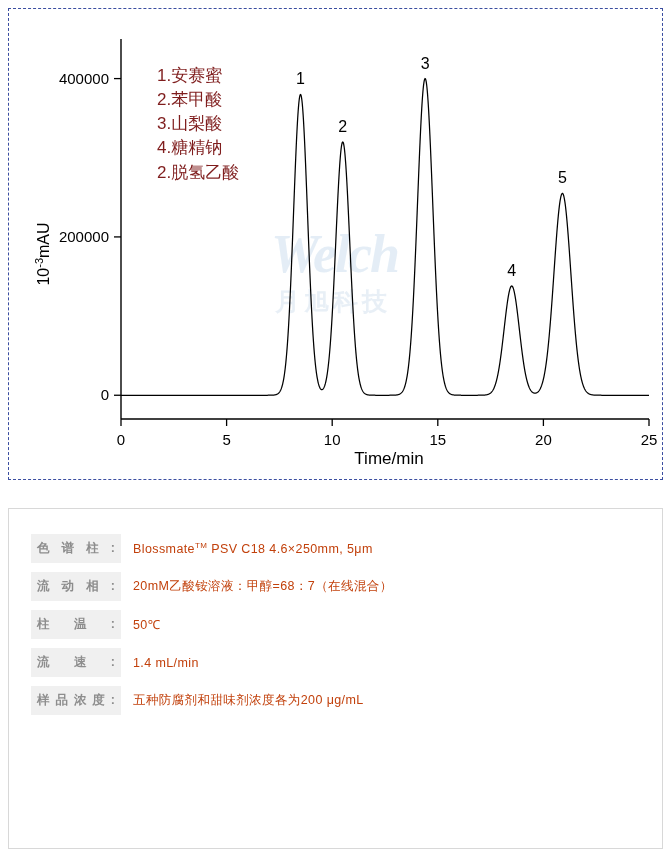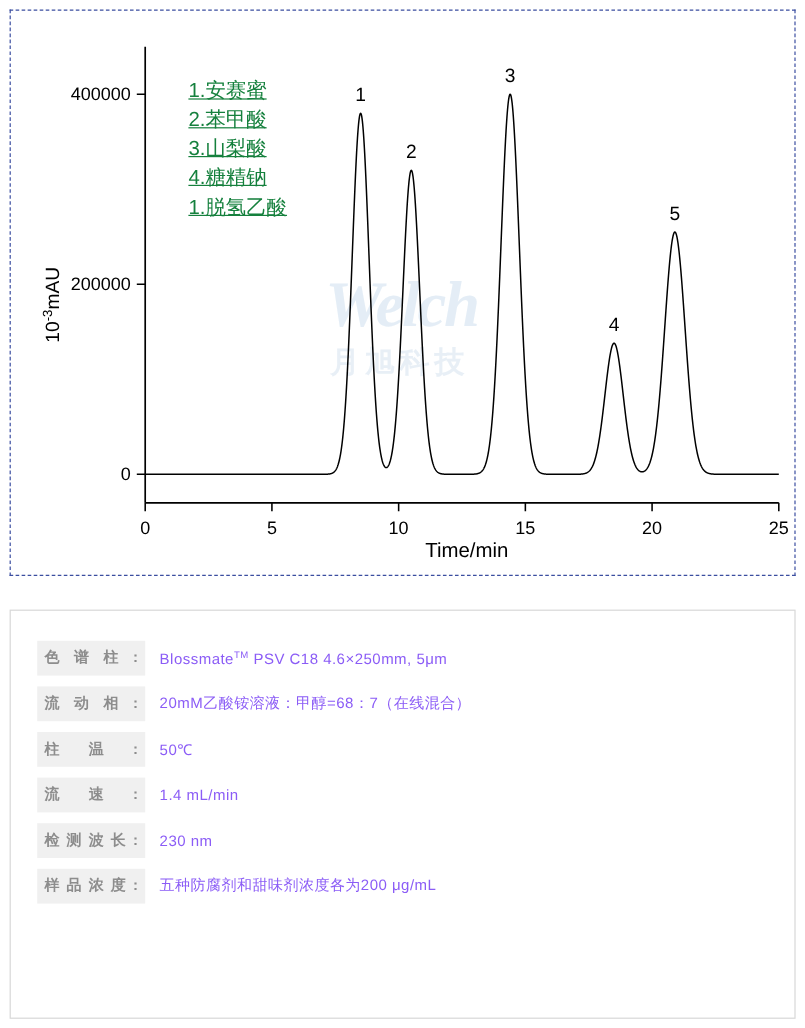--- a/index.html
+++ b/index.html
@@ -63,23 +63,22 @@
   }
 
   
   #legend {
     position: absolute;
     left: 148px;
     top: 55px;
     font-family: "Liberation Sans", sans-serif;
     font-size: 17px;
     line-height: 1.42;
-    color: #15803d;
+    color: #7f1d1d;
     white-space: nowrap;
-    text-decoration: underline;
   }
   #legend .legend-row { display: block; }
 
   
 
   
   #conditions-panel {
     position: absolute;
     left: 8px;
     top: 508px;
@@ -107,21 +106,21 @@
     font-size: 12px;
     font-weight: bold;
     padding: 6px 6px;
     text-align: justify;
     text-align-last: justify;
     font-family: "Liberation Sans", sans-serif;
     white-space: nowrap;
   }
   td.cond-value {
     padding: 6px 0 6px 12px;
-    color: #8b5cf6;
+    color: #c2410c;
     font-family: "Liberation Sans", sans-serif;
     letter-spacing: 0.4px;
   }
   sup.tm {
     font-size: 8px;
     vertical-align: super;
   }
 </style>
 </head>
 <body>
@@ -131,21 +130,21 @@
   <div id="watermark">
     <div class="wm-main">Welch</div>
     <div class="wm-sub">月旭科技</div>
   </div>
 
   <div id="legend">
     <span class="legend-row">1.安赛蜜</span>
     <span class="legend-row">2.苯甲酸</span>
     <span class="legend-row">3.山梨酸</span>
     <span class="legend-row">4.糖精钠</span>
-    <span class="legend-row">1.脱氢乙酸</span>
+    <span class="legend-row">2.脱氢乙酸</span>
   </div>
 
   <div id="chart-svg-wrap">
     <svg id="chart-svg" width="655" height="472" viewBox="0 0 655 472" xmlns="http://www.w3.org/2000/svg">
 
       <line id="y-axis" x1="112" y1="30" x2="112" y2="410" stroke="#000" stroke-width="1.4"></line>
 
       <line id="x-axis" x1="112" y1="410" x2="640" y2="410" stroke="#000" stroke-width="1.4"></line>
 
       <g id="y-ticks">
@@ -203,22 +202,18 @@
         </tr>
         <tr>
           <td class="cond-label">柱温:</td>
           <td class="cond-value">50℃</td>
         </tr>
         <tr>
           <td class="cond-label">流速:</td>
           <td class="cond-value">1.4 mL/min</td>
         </tr>
         <tr>
-          <td class="cond-label">检测波长:</td>
-          <td class="cond-value">230 nm</td>
-        </tr>
-        <tr>
           <td class="cond-label">样品浓度:</td>
           <td class="cond-value">五种防腐剂和甜味剂浓度各为200 μg/mL</td>
         </tr>
       </tbody>
   </table>
 </div>
 
 </body></html>

